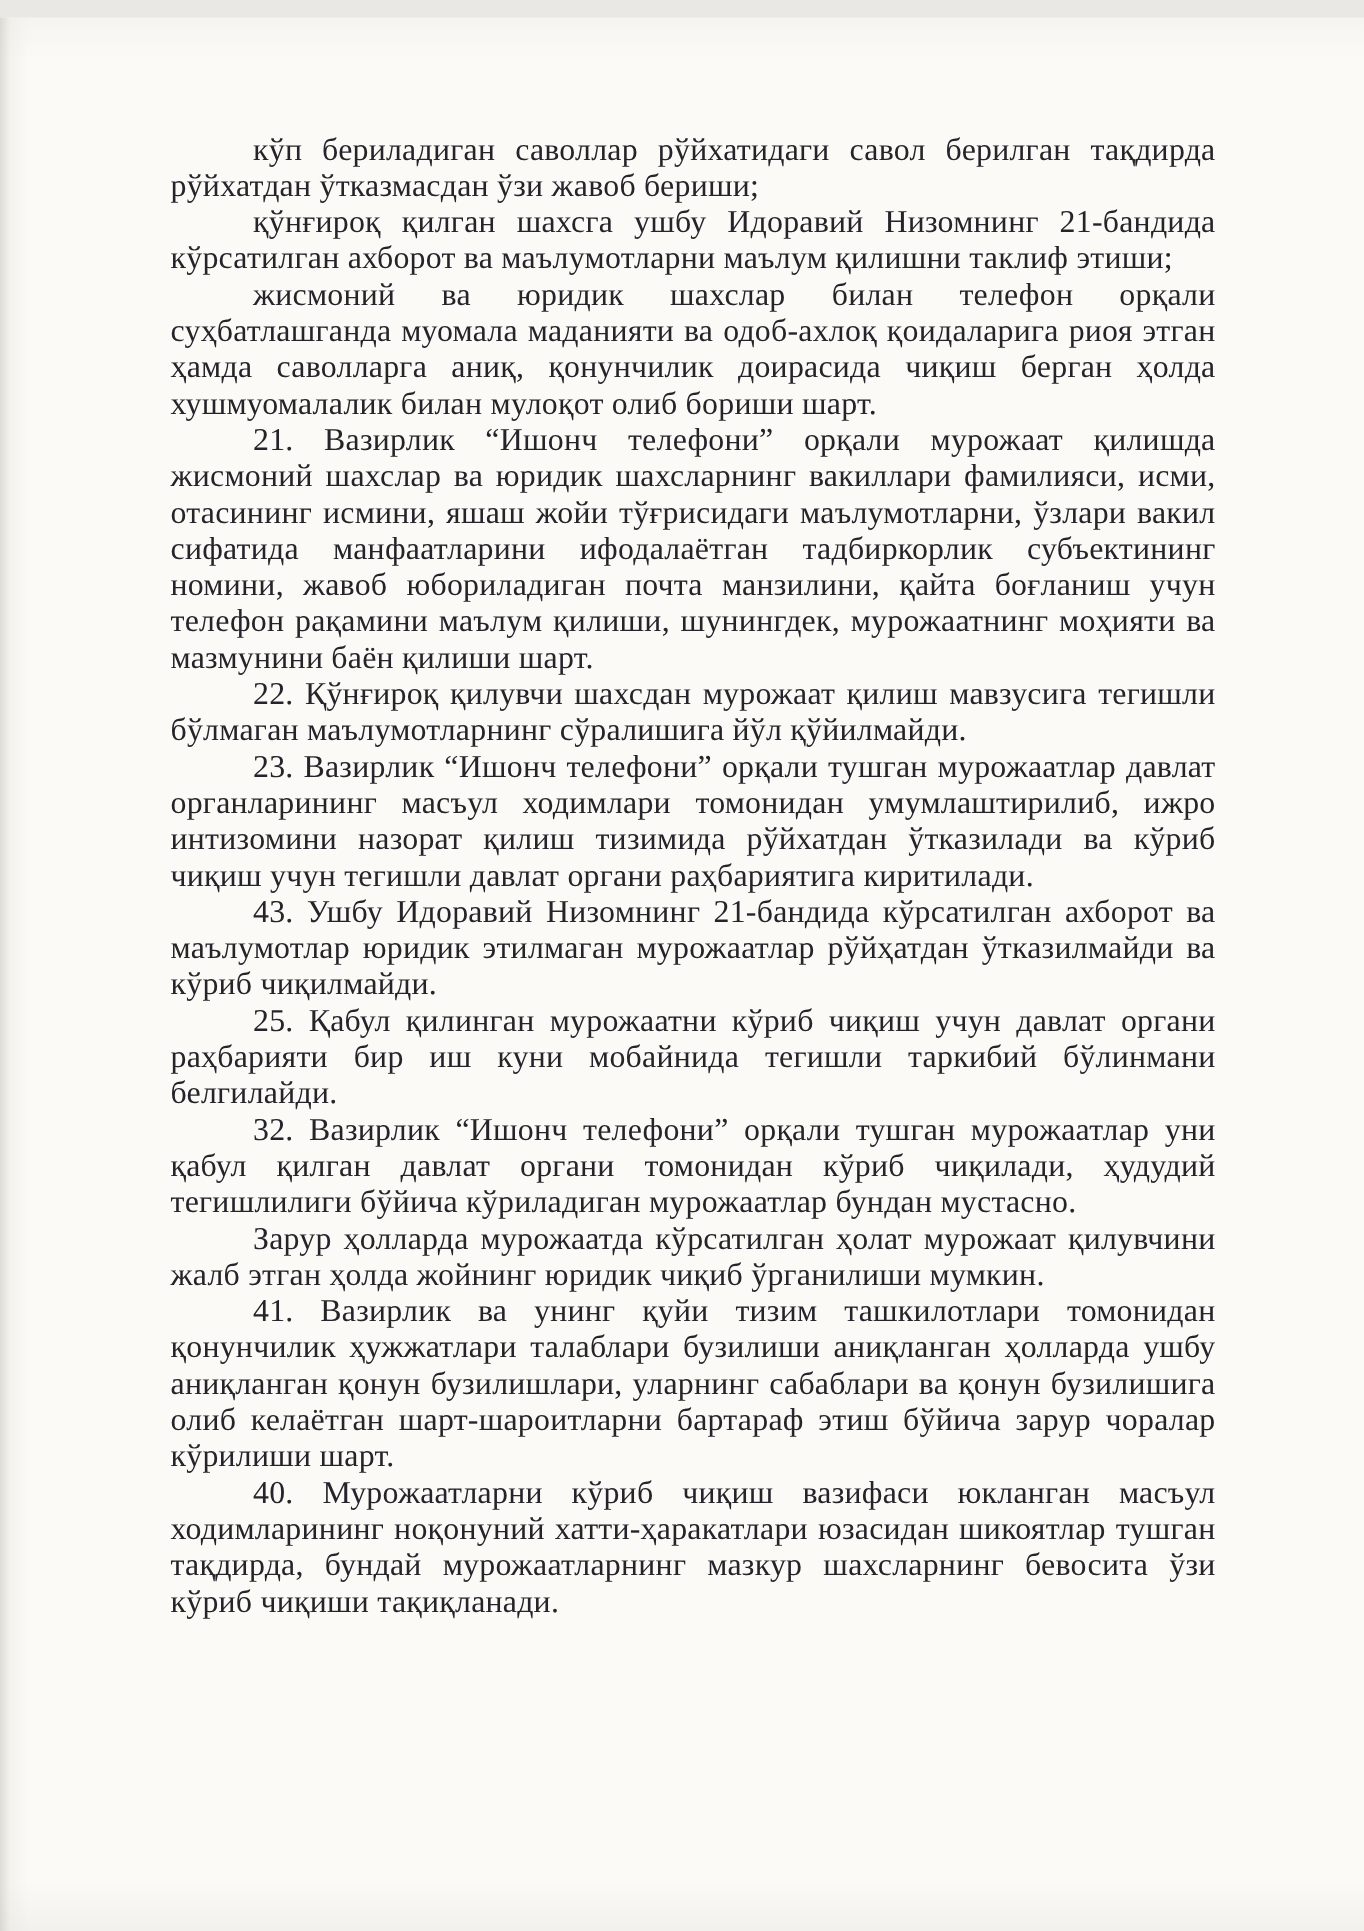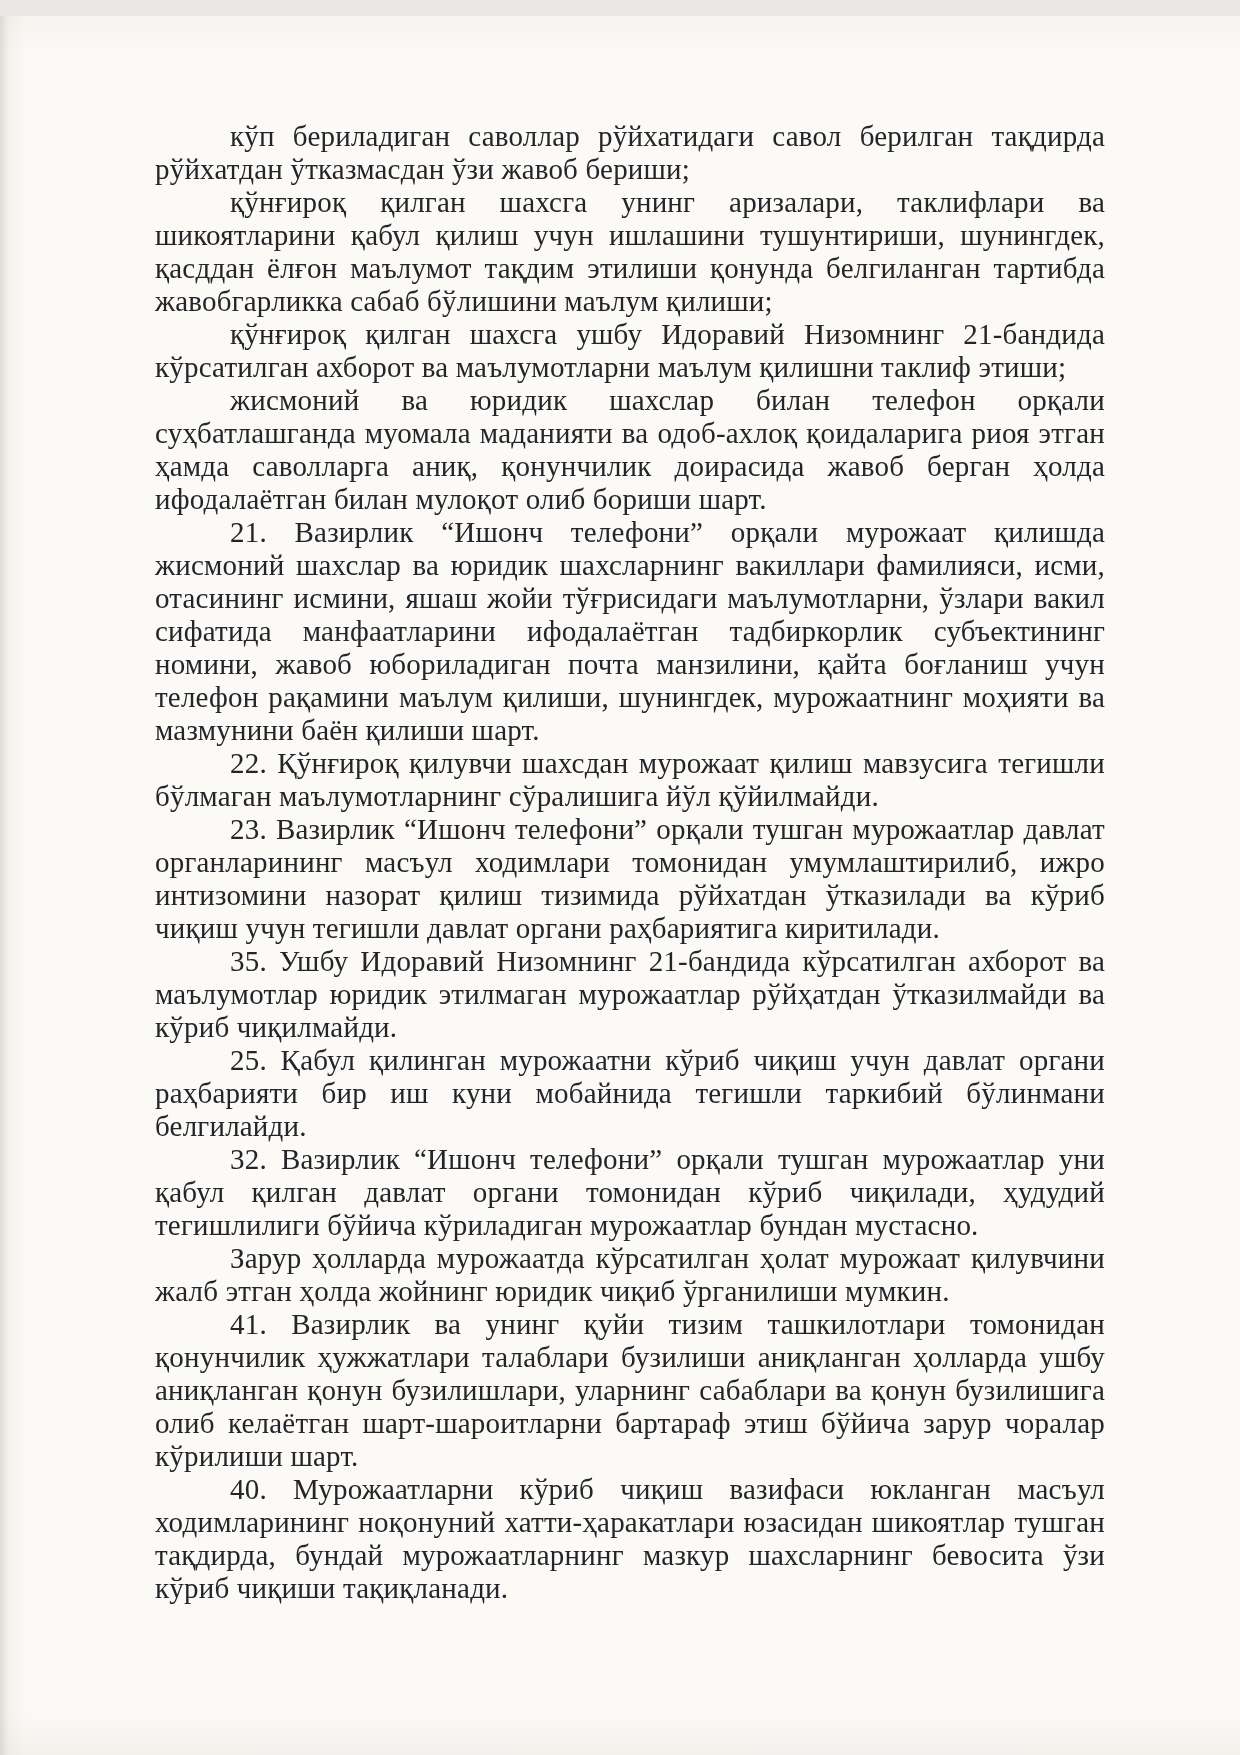--- a/index.html
+++ b/index.html
@@ -41,33 +41,32 @@
   }
 </style>
 </head>
 <body>
 
 <div class="scan">
   <div class="page-content">
 
     <p class="para">кўп бериладиган саволлар рўйхатидаги савол берилган тақдирда рўйхатдан ўтказмасдан ўзи жавоб бериши;</p>
 
-    <p class="para">қўнғироқ қилган шахсга унинг аризалари, таклифлари ва шикоятларини қабул қилиш учун ишлашини тушунтириши, шунингдек, қасддан ёлғон маълумот тақдим этилиши қонунда белгиланган тартибда жавобгарликка сабаб бўлишини маълум қилиши;</p>
 
     <p class="para"><span>қўнғироқ қилган шахсга ушбу Идоравий Низомнинг </span><span class="ref">21-бандида</span><span> кўрсатилган ахборот ва маълумотларни маълум қилишни таклиф этиши;</span></p>
 
-    <p class="para">жисмоний ва юридик шахслар билан телефон орқали суҳбатлашганда муомала маданияти ва одоб-ахлоқ қоидаларига риоя этган ҳамда саволларга аниқ, қонунчилик доирасида жавоб берган ҳолда ифодалаётган билан мулоқот олиб бориши шарт.</p>
+    <p class="para">жисмоний ва юридик шахслар билан телефон орқали суҳбатлашганда муомала маданияти ва одоб-ахлоқ қоидаларига риоя этган ҳамда саволларга аниқ, қонунчилик доирасида чиқиш берган ҳолда хушмуомалалик билан мулоқот олиб бориши шарт.</p>
 
     <p class="para">21. Вазирлик “Ишонч телефони” орқали мурожаат қилишда жисмоний шахслар ва юридик шахсларнинг вакиллари фамилияси, исми, отасининг исмини, яшаш жойи тўғрисидаги маълумотларни, ўзлари вакил сифатида манфаатларини ифодалаётган тадбиркорлик субъектининг номини, жавоб юбориладиган почта манзилини, қайта боғланиш учун телефон рақамини маълум қилиши, шунингдек, мурожаатнинг моҳияти ва мазмунини баён қилиши шарт.</p>
 
     <p class="para">22. Қўнғироқ қилувчи шахсдан мурожаат қилиш мавзусига тегишли бўлмаган маълумотларнинг сўралишига йўл қўйилмайди.</p>
 
     <p class="para">23. Вазирлик “Ишонч телефони” орқали тушган мурожаатлар давлат органларининг масъул ходимлари томонидан умумлаштирилиб, ижро интизомини назорат қилиш тизимида рўйхатдан ўтказилади ва кўриб чиқиш учун тегишли давлат органи раҳбариятига киритилади.</p>
 
-    <p class="para"><span>35. Ушбу Идоравий Низомнинг </span><span class="ref">21-бандида</span><span> кўрсатилган ахборот ва маълумотлар юридик этилмаган мурожаатлар рўйҳатдан ўтказилмайди ва кўриб чиқилмайди.</span></p>
+    <p class="para"><span>43. Ушбу Идоравий Низомнинг </span><span class="ref">21-бандида</span><span> кўрсатилган ахборот ва маълумотлар юридик этилмаган мурожаатлар рўйҳатдан ўтказилмайди ва кўриб чиқилмайди.</span></p>
 
     <p class="para">25. Қабул қилинган мурожаатни кўриб чиқиш учун давлат органи раҳбарияти бир иш куни мобайнида тегишли таркибий бўлинмани белгилайди.</p>
 
     <p class="para">32. Вазирлик “Ишонч телефони” орқали тушган мурожаатлар уни қабул қилган давлат органи томонидан кўриб чиқилади, ҳудудий тегишлилиги бўйича кўриладиган мурожаатлар бундан мустасно.</p>
 
     <p class="para">Зарур ҳолларда мурожаатда кўрсатилган ҳолат мурожаат қилувчини жалб этган ҳолда жойнинг юридик чиқиб ўрганилиши мумкин.</p>
 
     <p class="para">41. Вазирлик ва унинг қуйи тизим ташкилотлари томонидан қонунчилик ҳужжатлари талаблари бузилиши аниқланган ҳолларда ушбу аниқланган қонун бузилишлари, уларнинг сабаблари ва қонун бузилишига олиб келаётган шарт-шароитларни бартараф этиш бўйича зарур чоралар кўрилиши шарт.</p>
 
     <p class="para">40. Мурожаатларни кўриб чиқиш вазифаси юкланган масъул ходимларининг ноқонуний хатти-ҳаракатлари юзасидан шикоятлар тушган тақдирда, бундай мурожаатларнинг мазкур шахсларнинг бевосита ўзи кўриб чиқиши тақиқланади.</p>

